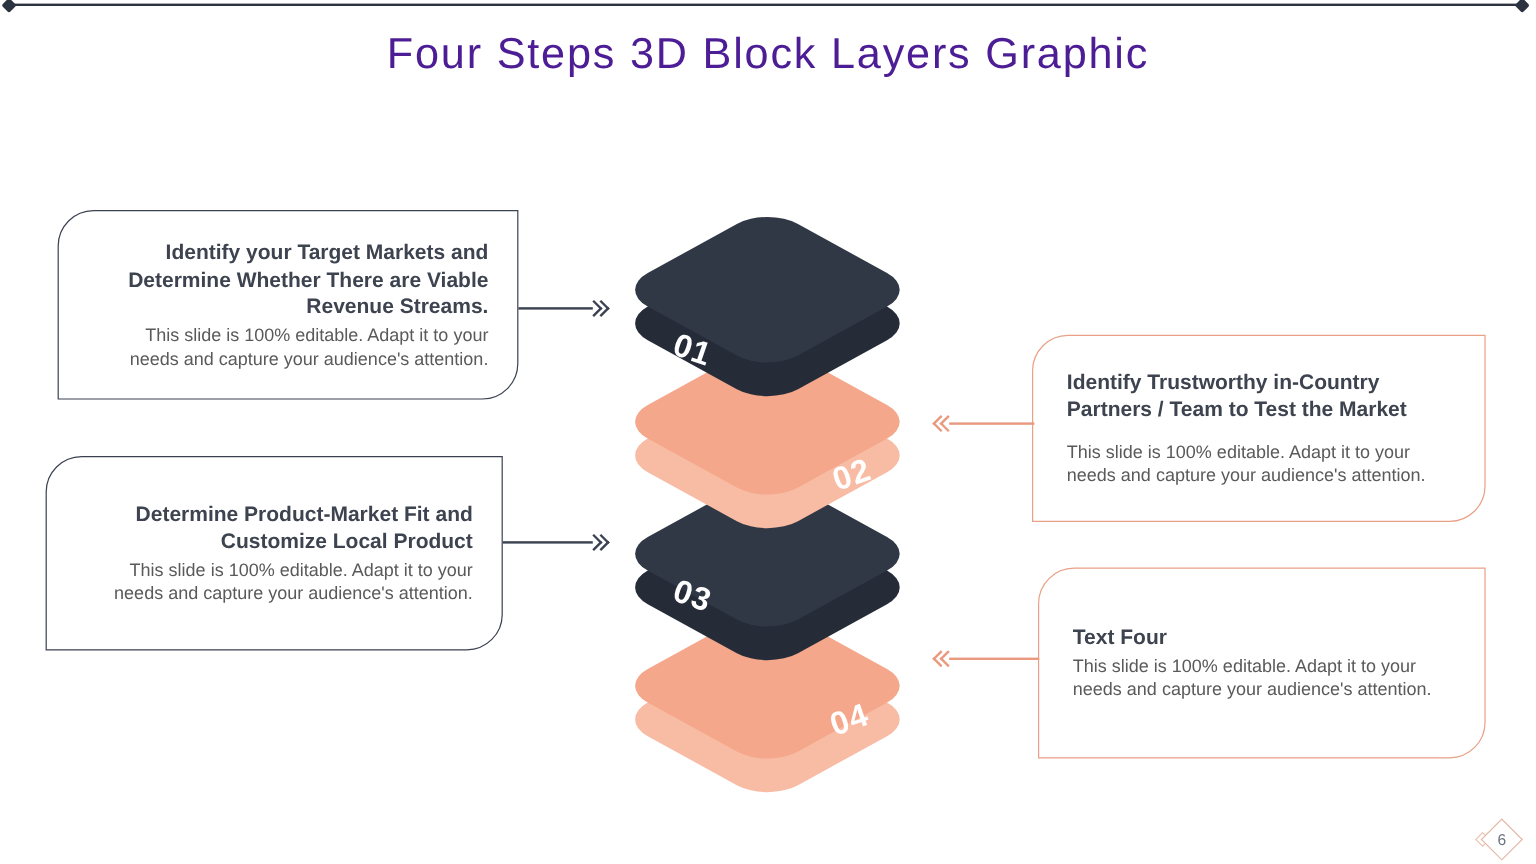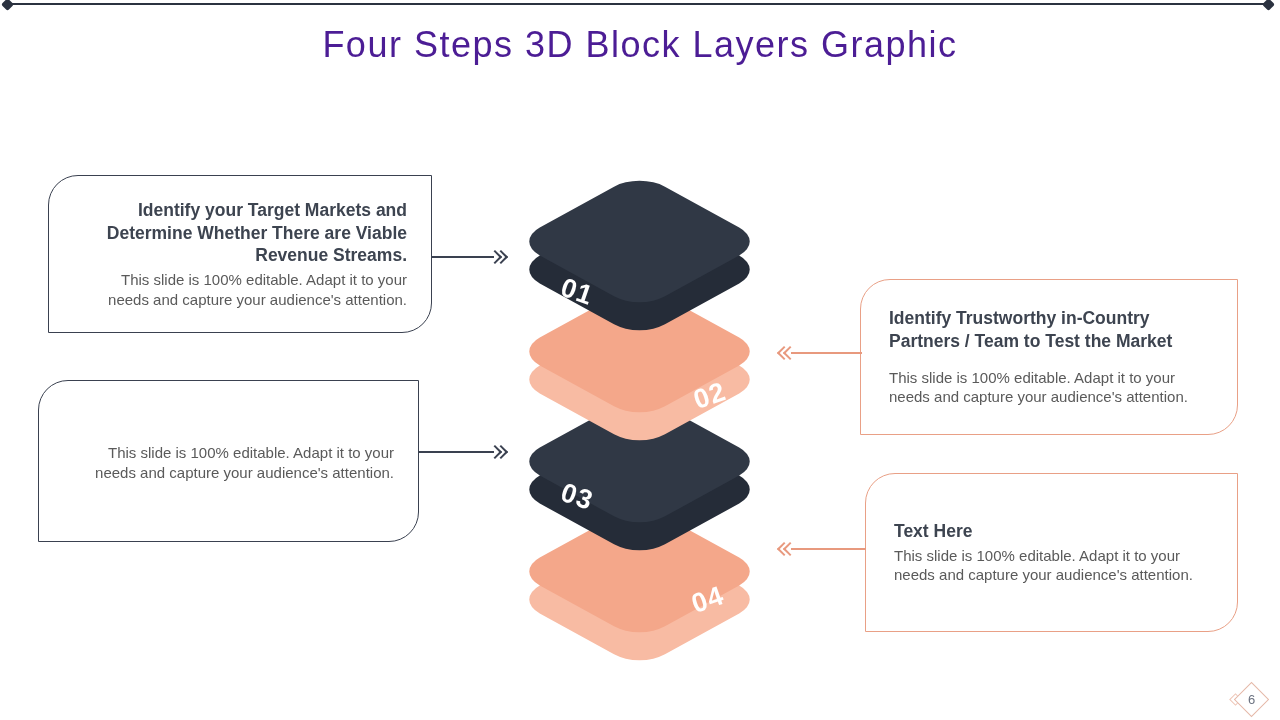--- a/index.html
+++ b/index.html
@@ -90,30 +90,31 @@
   <div class="rule-diamond right"></div>
 
   <div class="title">Four Steps 3D Block Layers Graphic</div>
 
   <div class="callout left-style co-l1">
     <div class="co-title">Identify your Target Markets and Determine Whether There are Viable Revenue Streams.</div>
     <div class="co-body">This slide is 100% editable. Adapt it to your needs and capture your audience's attention.</div>
   </div>
 
   <div class="callout left-style co-l2">
+    <div class="co-title">Determine Product-Market Fit and Customize Local Product</div>
     <div class="co-body">This slide is 100% editable. Adapt it to your needs and capture your audience's attention.</div>
   </div>
 
   <div class="callout right-style co-r1">
     <div class="co-title">Identify Trustworthy in-Country Partners / Team to Test the Market</div>
     <div class="co-body">This slide is 100% editable. Adapt it to your needs and capture your audience's attention.</div>
   </div>
 
   <div class="callout right-style co-r2">
-    <div class="co-title">Text Here</div>
+    <div class="co-title">Text Four</div>
     <div class="co-body">This slide is 100% editable. Adapt it to your needs and capture your audience's attention.</div>
   </div>
 
   <div class="arrow dark ar-l1">
     <span class="line"></span>
     <span class="chev chev-r"></span>
     <span class="chev chev-r"></span>
   </div>
   <div class="arrow dark ar-l2">
     <span class="line"></span>

